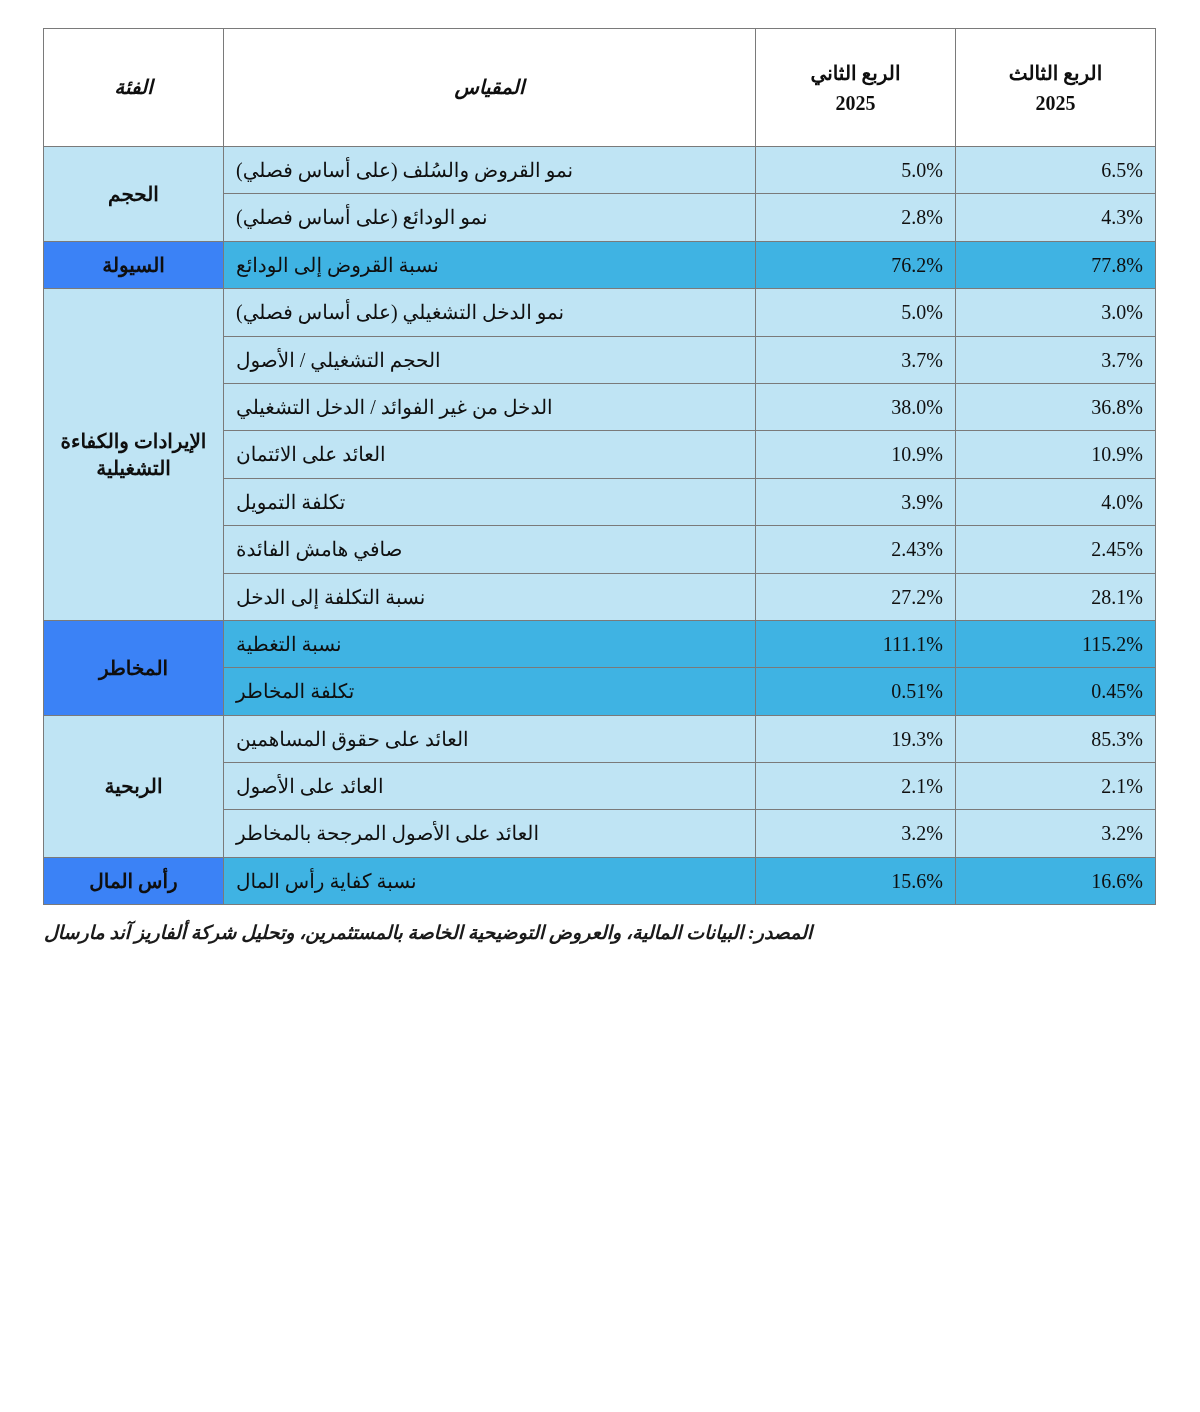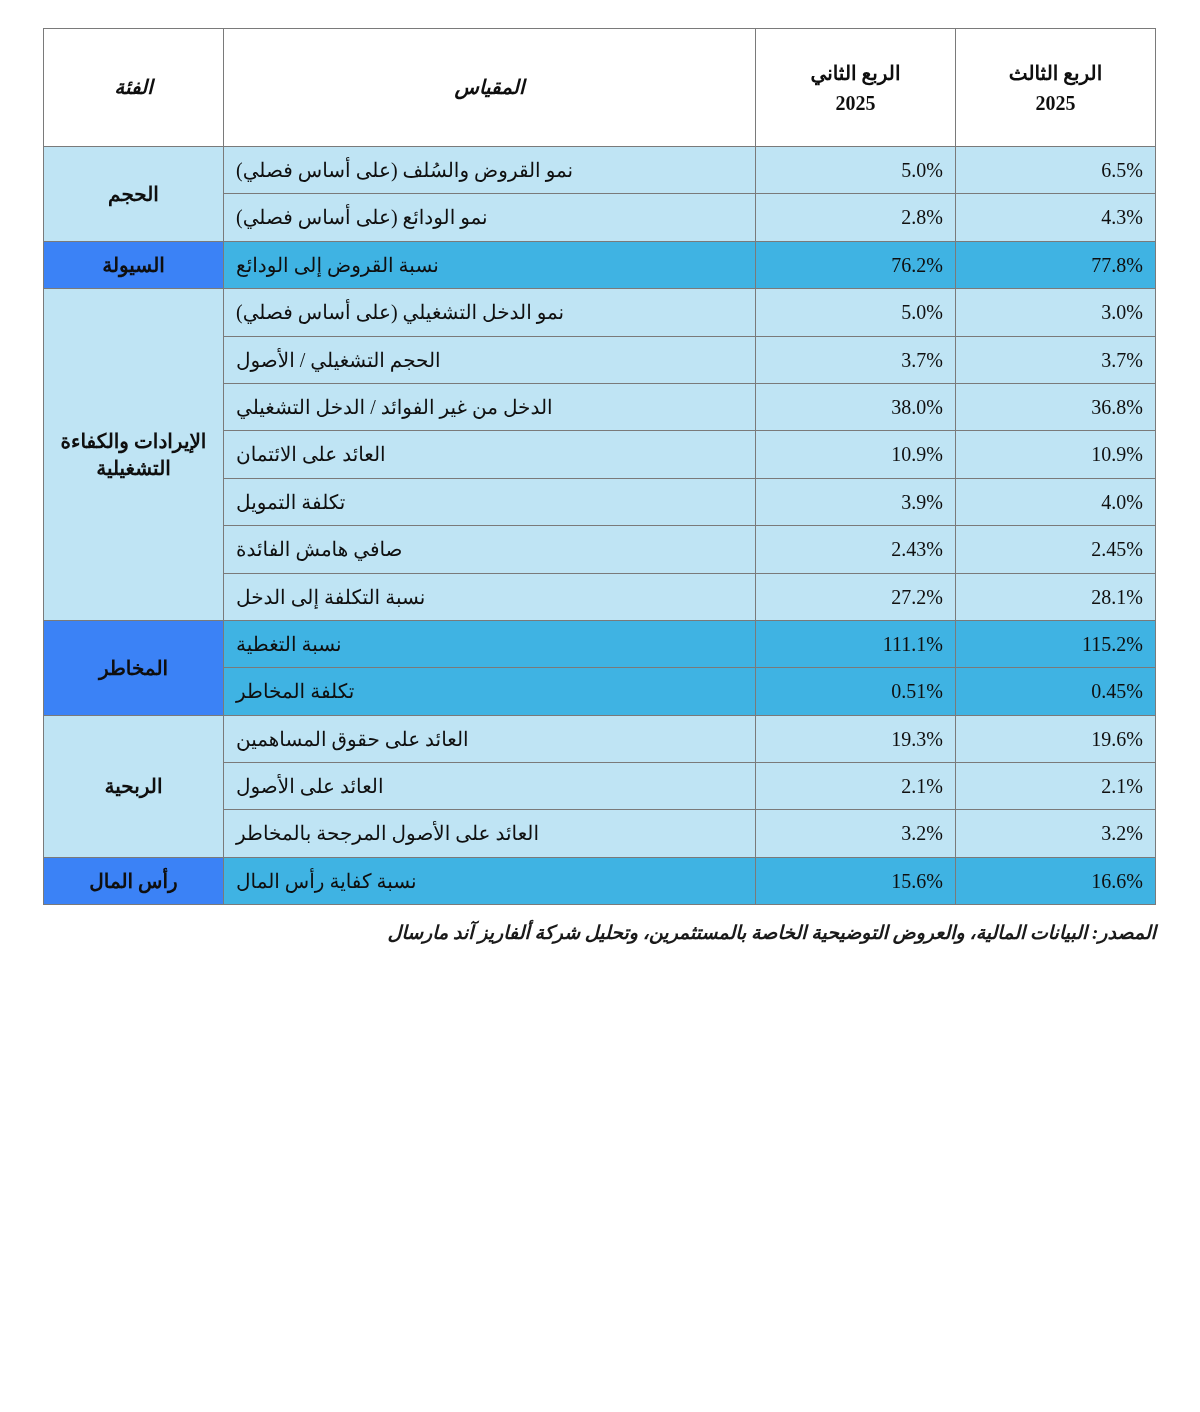--- a/index.html
+++ b/index.html
@@ -72,21 +72,21 @@
   }
 
   td.cat.light { background: #bfe4f4; margin-left: 21px; }
   td.cat.dark  { background: #3b82f6; }
 
   tr.light td { background: #bfe4f4; }
   tr.dark  td { background: #3fb3e3; }
 
   .source {
     margin-top: 16px;
-    text-align: right;
+    text-align: left;
     font-size: 19px;
     font-style: italic;
     font-weight: bold;
     color: #1a1a1a;
     font-family: "Liberation Serif", "DejaVu Serif", serif;
     letter-spacing: 0.2px;
   }
 </style>
 </head>
 <body>
@@ -173,21 +173,21 @@
           <td class="val">111.1%</td>
           <td class="metric">نسبة التغطية</td>
           <td class="cat dark" rowspan="2">المخاطر</td>
         </tr>
         <tr class="dark">
           <td class="val">0.45%</td>
           <td class="val">0.51%</td>
           <td class="metric">تكلفة المخاطر</td>
         </tr>
         <tr class="light">
-          <td class="val">19.6%</td>
+          <td class="val">85.3%</td>
           <td class="val">19.3%</td>
           <td class="metric">العائد على حقوق المساهمين</td>
           <td class="cat light" rowspan="3">الربحية</td>
         </tr>
         <tr class="light">
           <td class="val">2.1%</td>
           <td class="val">2.1%</td>
           <td class="metric">العائد على الأصول</td>
         </tr>
         <tr class="light">

